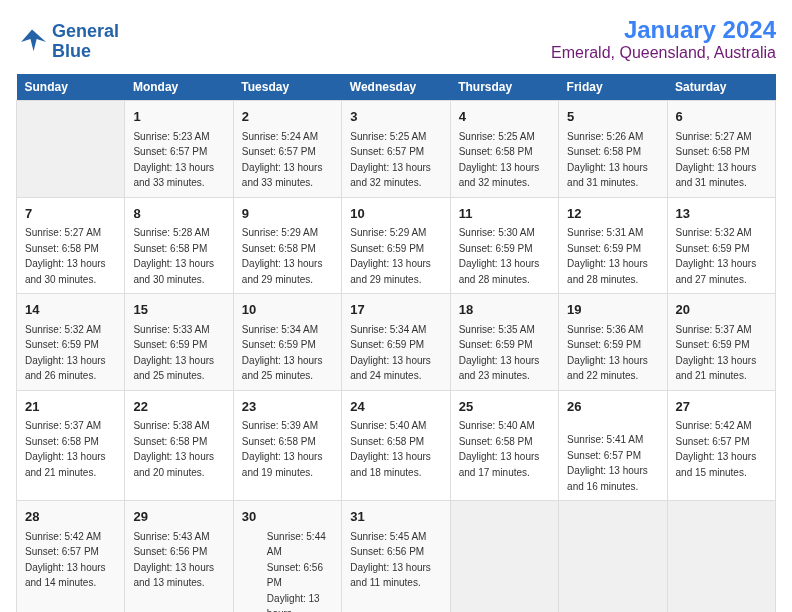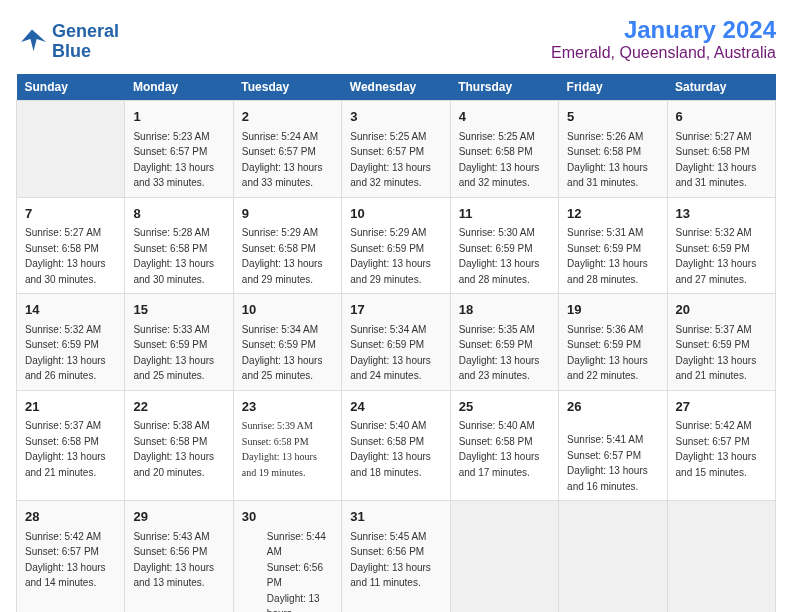--- a/index.html
+++ b/index.html
@@ -278,21 +278,21 @@
         </td>
         <td>
           <span class="day-num">22</span>
           <div class="day-info" style="white-space: pre-line;">Sunrise: 5:38 AM
 Sunset: 6:58 PM
 Daylight: 13 hours
 and 20 minutes.</div>
         </td>
         <td>
           <span class="day-num">23</span>
-          <div class="day-info" style="white-space: pre-line; font-family: Liberation Serif, serif;">Sunrise: 5:39 AM
+          <div class="day-info" style="white-space: pre-line;">Sunrise: 5:39 AM
 Sunset: 6:58 PM
 Daylight: 13 hours
 and 19 minutes.</div>
         </td>
         <td>
           <span class="day-num">24</span>
           <div class="day-info" style="white-space: pre-line;">Sunrise: 5:40 AM
 Sunset: 6:58 PM
 Daylight: 13 hours
 and 18 minutes.</div>

